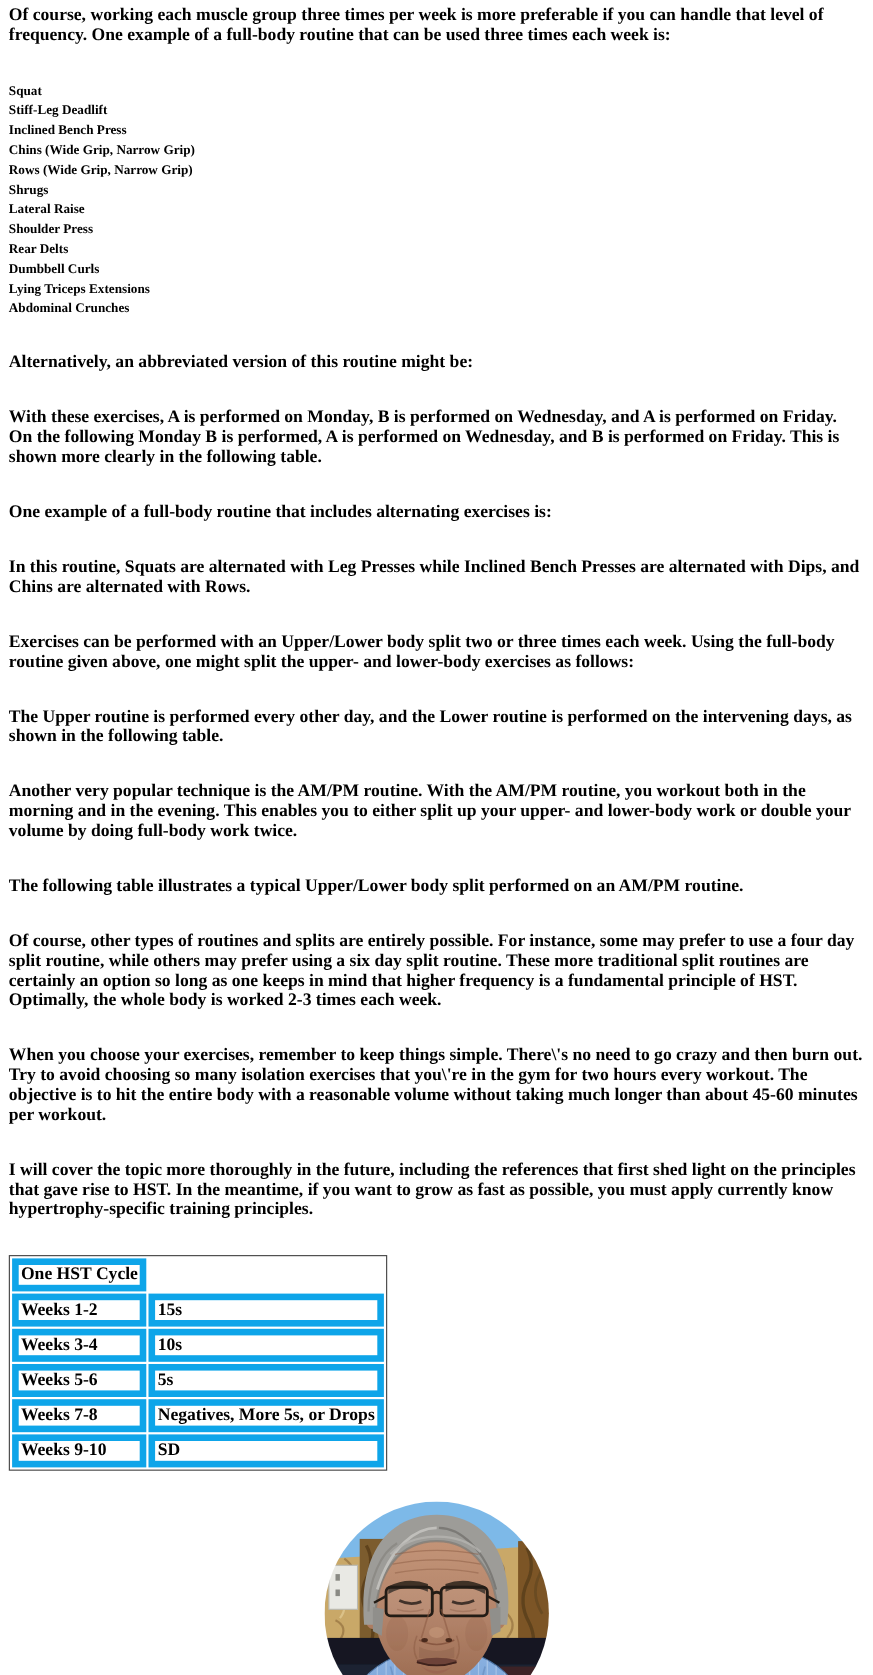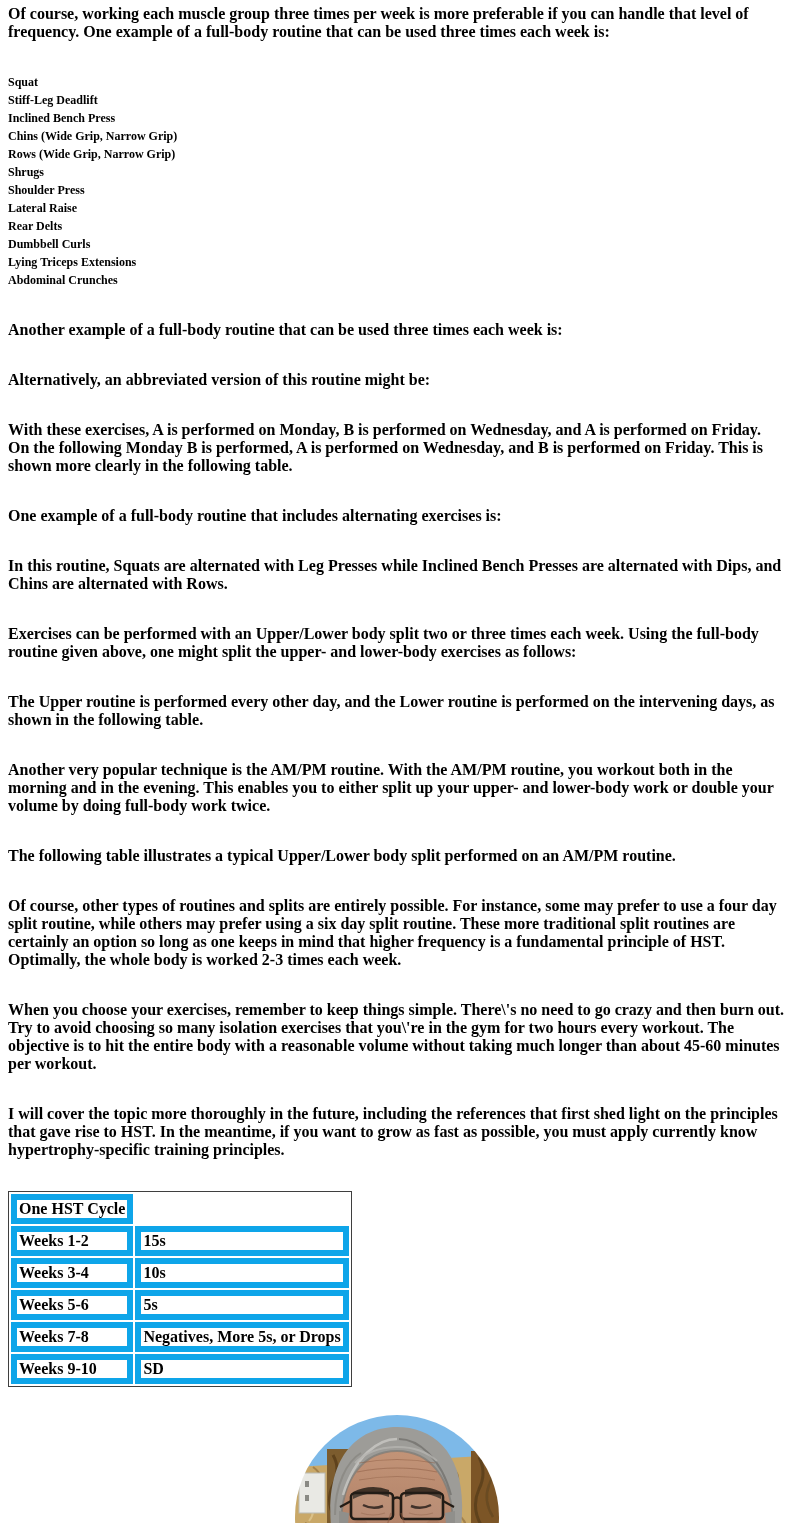--- a/index.html
+++ b/index.html
@@ -63,29 +63,28 @@
 
   <p class="para">Of course, working each muscle group three times per week is more preferable if you can handle that level of frequency. One example of a full-body routine that can be used three times each week is:</p>
 
   <div class="exblock">
     <div class="exline">Squat</div>
     <div class="exline">Stiff-Leg Deadlift</div>
     <div class="exline">Inclined Bench Press</div>
     <div class="exline">Chins (Wide Grip, Narrow Grip)</div>
     <div class="exline">Rows (Wide Grip, Narrow Grip)</div>
     <div class="exline">Shrugs</div>
+    <div class="exline">Lateral Raise</div>
     <div class="exline">Shoulder Press</div>
-    <div class="exline">Lateral Raise</div>
     <div class="exline">Rear Delts</div>
     <div class="exline">Dumbbell Curls</div>
     <div class="exline">Lying Triceps Extensions</div>
     <div class="exline">Abdominal Crunches</div>
   </div>
 
-  <p class="para">Another example of a full-body routine that can be used three times each week is:</p>
   <p class="para">Alternatively, an abbreviated version of this routine might be:</p>
   <p class="para">With these exercises, A is performed on Monday, B is performed on Wednesday, and A is performed on Friday. On the following Monday B is performed, A is performed on Wednesday, and B is performed on Friday. This is shown more clearly in the following table.</p>
   <p class="para">One example of a full-body routine that includes alternating exercises is:</p>
   <p class="para">In this routine, Squats are alternated with Leg Presses while Inclined Bench Presses are alternated with Dips, and Chins are alternated with Rows.</p>
   <p class="para">Exercises can be performed with an Upper/Lower body split two or three times each week. Using the full-body routine given above, one might split the upper- and lower-body exercises as follows:</p>
   <p class="para">The Upper routine is performed every other day, and the Lower routine is performed on the intervening days, as shown in the following table.</p>
   <p class="para">Another very popular technique is the AM/PM routine. With the AM/PM routine, you workout both in the morning and in the evening. This enables you to either split up your upper- and lower-body work or double your volume by doing full-body work twice.</p>
   <p class="para">The following table illustrates a typical Upper/Lower body split performed on an AM/PM routine.</p>
   <p class="para">Of course, other types of routines and splits are entirely possible. For instance, some may prefer to use a four day split routine, while others may prefer using a six day split routine. These more traditional split routines are certainly an option so long as one keeps in mind that higher frequency is a fundamental principle of HST. Optimally, the whole body is worked 2-3 times each week.</p>
   <p class="para">When you choose your exercises, remember to keep things simple. There\'s no need to go crazy and then burn out. Try to avoid choosing so many isolation exercises that you\'re in the gym for two hours every workout. The objective is to hit the entire body with a reasonable volume without taking much longer than about 45-60 minutes per workout.</p>

